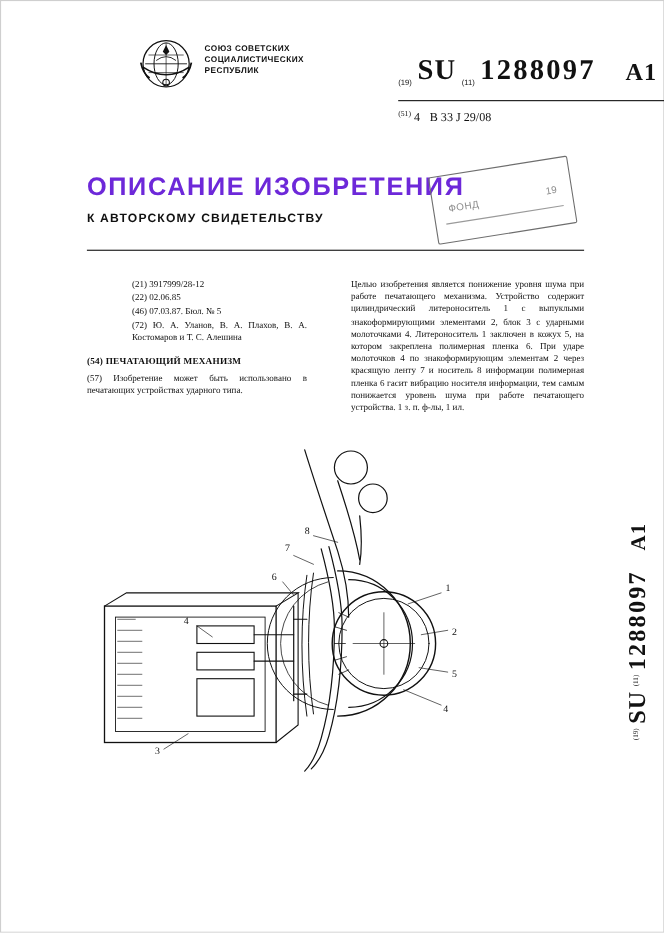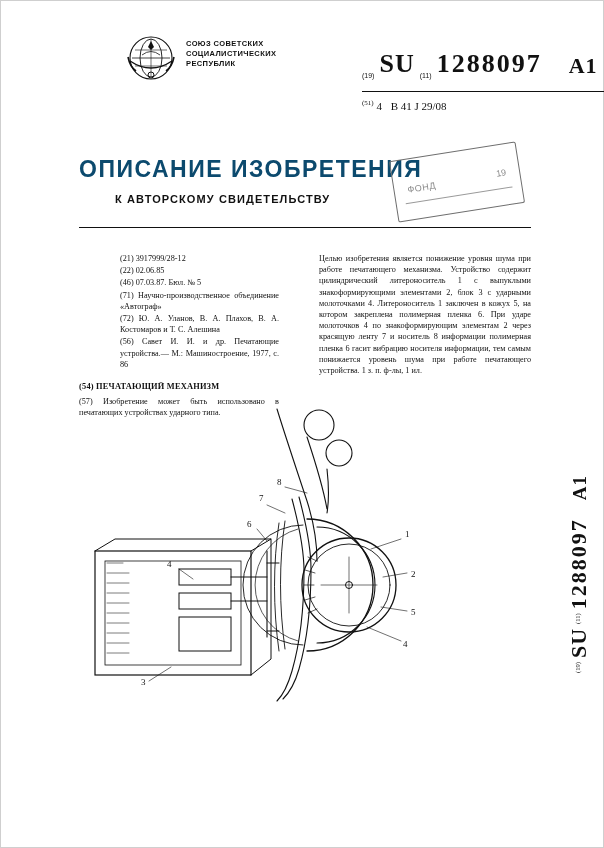--- a/index.html
+++ b/index.html
@@ -63,26 +63,26 @@
   }
   .committee{
     position:absolute;left:78px;top:120px;width:215px;
     font-family:"Liberation Sans", sans-serif;
     font-size:7.5px;line-height:11px;letter-spacing:.3px;
     color:#111;
   }
   .bigtitle{
     position:absolute;left:78px;top:155px;
     font-family:"Liberation Sans", sans-serif;
-    font-size:23px;font-weight:bold;letter-spacing:1.5px;color:#0c4a6e;
+    font-size:23px;font-weight:bold;letter-spacing:1.5px;color:#6d28d9;
   }
   .subtitle{
     position:absolute;left:78px;top:192px;
     font-family:"Liberation Sans", sans-serif;
-    font-size:11px;font-weight:bold;letter-spacing:1.1px;color:#111;margin-left:36px;
+    font-size:11px;font-weight:bold;letter-spacing:1.1px;color:#111;
   }
   .hdr-line{
     position:absolute;left:78px;top:226px;width:452px;height:1px;background:#111;
   }
   
   .stamp{
     position:absolute;left:392px;top:150px;width:128px;height:62px;
     transform:rotate(-9deg);
   }
   .stamp-box{
@@ -171,44 +171,42 @@
       <span class="su">SU</span>
       <span class="small-sup">(11)</span>
       <span class="docnumber">1288097</span>
       <span class="a1">A1</span>
     </div>
 
     <div class="class-line"></div>
     <div class="class-row">
       <span class="cls-lbl">(51)</span>
       <span>4</span>
-      <span style="margin-left:6px">B 41 J 29/08</span>
+      <span style="margin-left:6px">B 33 J 29/08</span>
     </div>
 
   </div>
 
   <div class="bigtitle">ОПИСАНИЕ ИЗОБРЕТЕНИЯ</div>
   <div class="subtitle">К АВТОРСКОМУ СВИДЕТЕЛЬСТВУ</div>
 
   <div class="stamp">
     <div class="stamp-box"></div>
     <div class="stamp-txt">ФОНД</div>
     <div class="stamp-num">19</div>
     <div class="stamp-line"></div>
   </div>
 
   <div class="hdr-line"></div>
 
   <div class="col-left">
     <div class="fld">(21) 3917999/28-12</div>
     <div class="fld">(22) 02.06.85</div>
     <div class="fld">(46) 07.03.87. Бюл. № 5</div>
-    <div class="fld">(71) Научно-производственное объединение «Автограф»</div>
     <div class="fld">(72) Ю. А. Уланов, В. А. Плахов, В. А. Костомаров и Т. С. Алешина</div>
-    <div class="fld">(56) Савет И. И. и др. Печатающие устройства.— М.: Машиностроение, 1977, с. 86</div>
 
     <div class="title54">
       <span>(54)</span>
       <span>ПЕЧАТАЮЩИЙ МЕХАНИЗМ</span>
     </div>
     <div class="abstract">
       <span>(57)</span>
       <span>Изобретение может быть использовано в печатающих устройствах ударного типа.</span>
     </div>
   </div>

